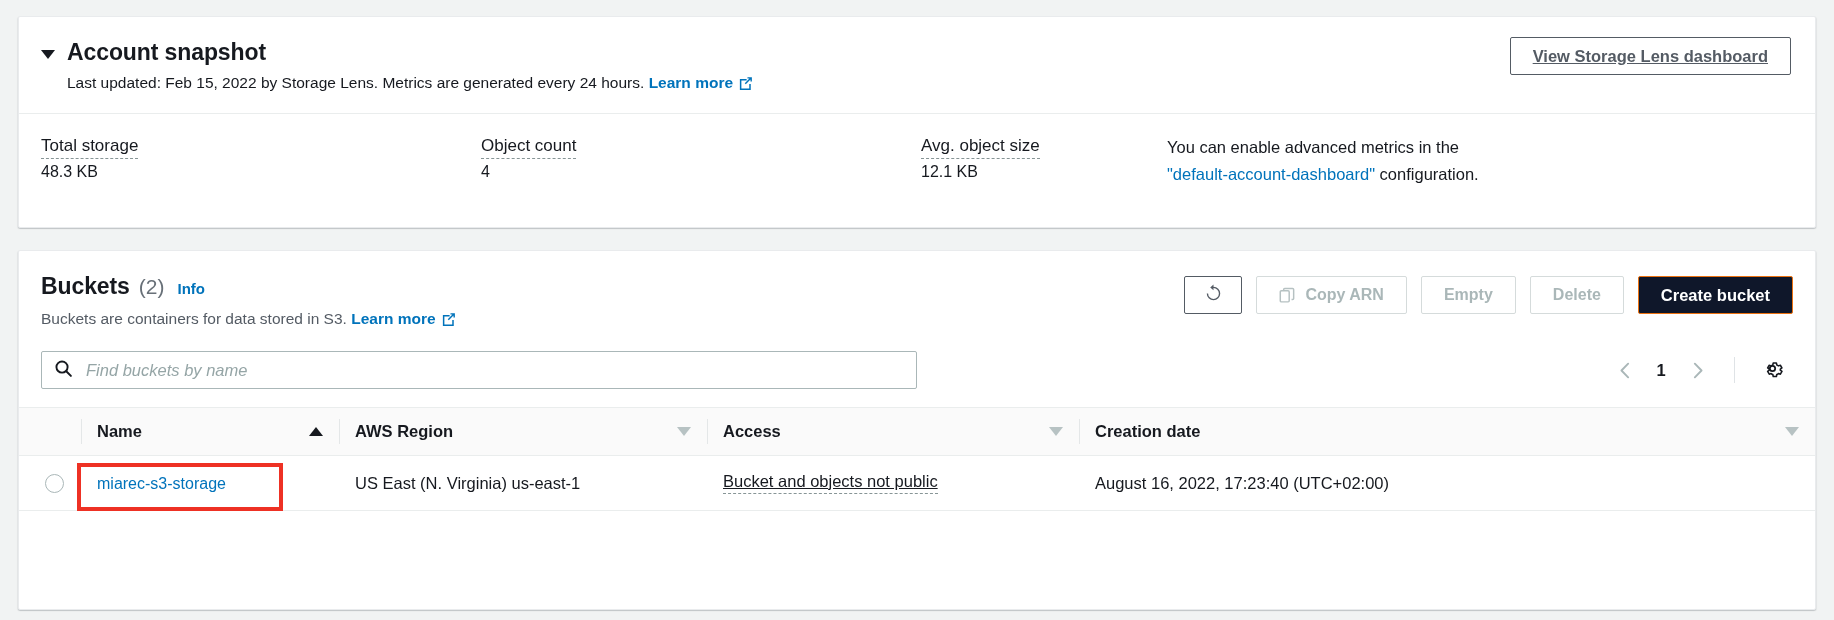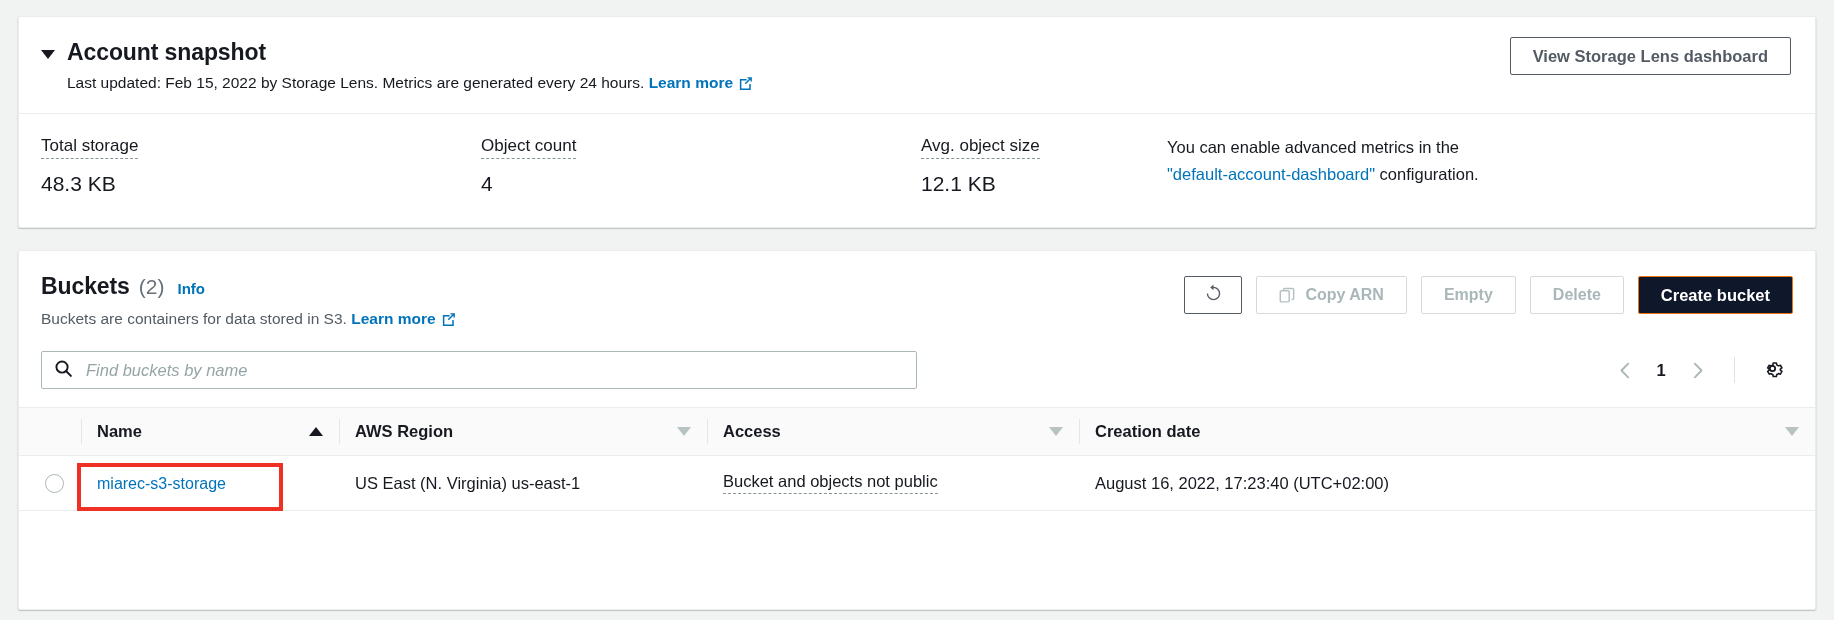--- a/index.html
+++ b/index.html
@@ -92,20 +92,21 @@
     justify-content: center;
     background: #ffffff;
   }
   .btn-normal {
     border: 1px solid #545b64;
     color: #545b64;
     font-weight: bold;
     font-size: 16px;
     padding: 0 20px;
     height: 38px;
+    text-decoration: underline;
   }
   #view-lens-btn {
     height: 38px;
     font-size: 16.5px;
     padding: 0 22px;
   }
 
   
   .snap-divider {
     height: 1px;
@@ -121,22 +122,22 @@
   .metric-label {
     font-size: 17px;
     color: #16191f;
     border-bottom: 1px dashed #879596;
     display: inline-block;
     padding-bottom: 2px;
     cursor: help;
     text-align: center;
   }
   .metric-value {
-    margin-top: 13px;
-    font-size: 21px;
+    margin-top: 4px;
+    font-size: 16px;
     color: #16191f;
   }
   .adv-metrics {
     position: absolute;
     left: 1148px;
     top: 20px;
     font-size: 16.5px;
     color: #16191f;
     line-height: 1.65;
     width: 420px;
@@ -333,20 +334,21 @@
     color: #0073bb;
     text-decoration: none;
     cursor: pointer;
     font-size: 16px;
   }
   .dotted-under {
     border-bottom: 1px dashed #879596;
     display: inline-block;
     padding-bottom: 2px;
     cursor: help;
+    text-decoration: underline;
   }
   .sort-asc {
     width: 0; height: 0;
     border-left: 7px solid transparent;
     border-right: 7px solid transparent;
     border-bottom: 9px solid #16191f;
   }
   .sort-none {
     width: 0; height: 0;
     border-left: 7px solid transparent;

